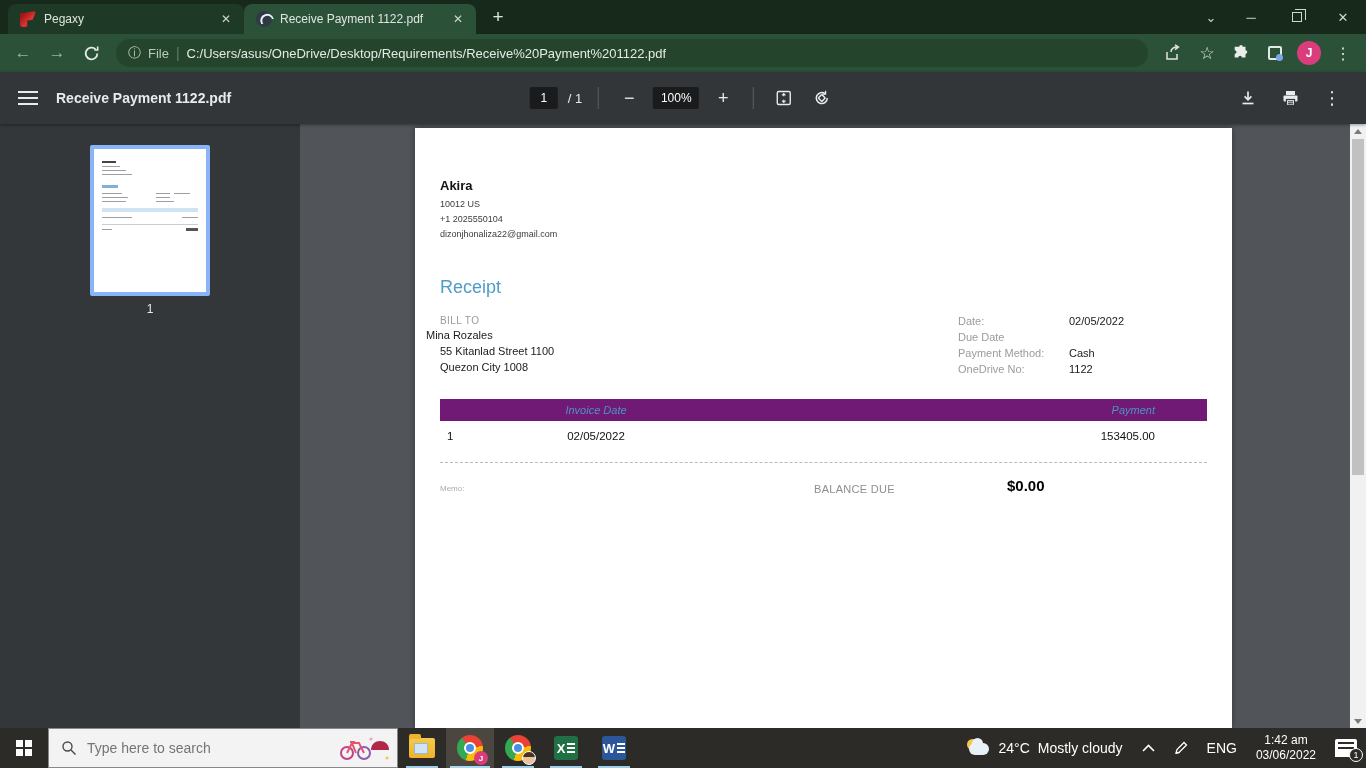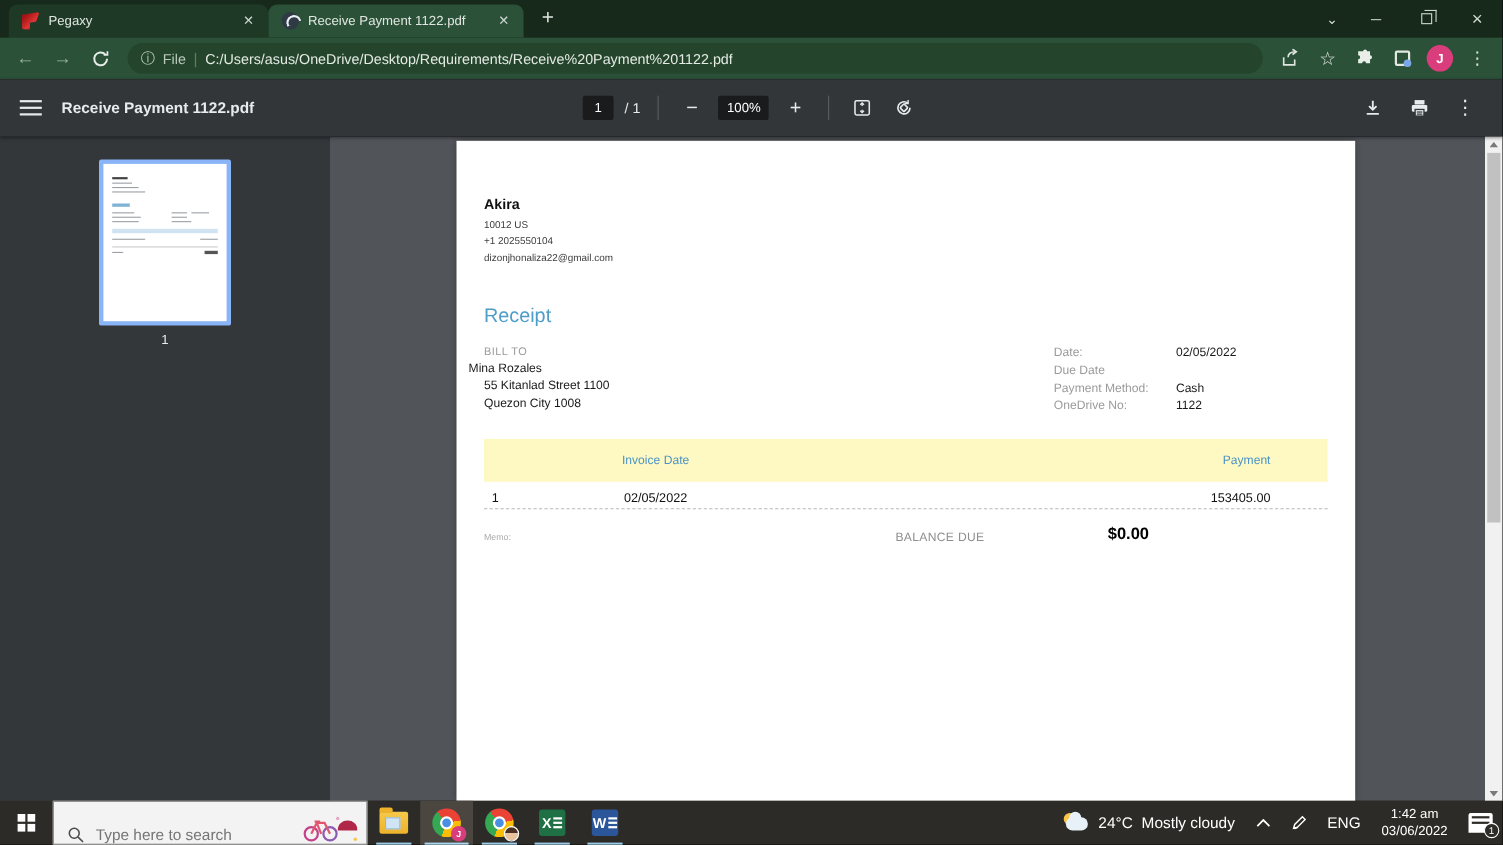--- a/index.html
+++ b/index.html
@@ -69,42 +69,42 @@
   .biz-line3 { left:25px; top:101px; font-size:9px; color:#3c3c3c; }
   .rcpt-title { left:25px; top:149px; font-size:18px; color:#4e9dc9; }
   .billto { left:25px; top:187px; font-size:10px; color:#9b9b9b; letter-spacing:.4px; }
   .bill1 { left:11px; top:201px; font-size:11px; color:#1a1a1a; }
   .bill2 { left:25px; top:217px; font-size:11px; color:#1a1a1a; }
   .bill3 { left:25px; top:233px; font-size:11px; color:#1a1a1a; }
   .meta-label { left:543px; font-size:11px; color:#9b9b9b; }
   .meta-value { left:654px; font-size:11px; color:#1a1a1a; }
   .mrow0 { top:187px; } .mrow1 { top:203px; } .mrow2 { top:219px; } .mrow3 { top:235px; }
   .rtable { position:absolute; left:25px; top:271px; width:767px; }
-  .thead { display:grid; grid-template-columns:46px 220px 1fr; background:#fef9c3; height:39px; align-items:center; font-size:11px; color:#4c94c4; }
+  .thead { display:grid; grid-template-columns:46px 220px 1fr; background:#701a75; height:22px; align-items:center; font-size:11px; color:#4c94c4;font-style:italic; }
   .trow { display:grid; grid-template-columns:46px 220px 1fr; height:30px; align-items:center; font-size:11.5px; color:#111; }
   .c-center { text-align:center; }
   .c-right { text-align:right; padding-right:52px; }
   .c-num { padding-left:7px; }
   .dash { position:absolute; left:25px; top:334px; width:767px; border-top:1px dashed #b9b9b9; }
   .memo { left:25px; top:356px; font-size:8px; color:#ababab; }
   .baldue { left:399px; top:355px; font-size:11px; color:#8e8e8e; letter-spacing:.3px; }
   .balval { left:592px; top:349px; width:200px; font-size:15px; font-weight:bold; color:#000; }
 
   
   .scroll { position:absolute; right:0; top:0; width:16px; height:604px; background:#f1f1f1; }
   .scroll .arr { position:absolute; left:0; width:16px; height:14px; display:flex; align-items:center; justify-content:center; }
   .scroll .arr svg { display:block; }
   .scroll .thumb { position:absolute; left:2px; top:15px; width:12px; height:336px; background:#c1c1c1; }
 
   
   .taskbar { position:absolute; left:0; top:728px; width:1366px; height:40px; background:#2d2b27; display:flex; align-items:stretch; color:#fff; }
   .startbtn { width:48px; display:flex; align-items:center; justify-content:center; }
   .winlogo { display:grid; grid-template-columns:7px 7px; grid-template-rows:7px 7px; gap:2px; }
   .winlogo i { background:#fdfdfd; }
-  .searchbox { width:286px; background:#f3f3f3; display:flex; align-items:flex-end; padding:0 8px 0 12px; gap:10px; border:1px solid #888; }
+  .searchbox { width:350px; background:#f3f3f3; display:flex; align-items:center; padding:0 8px 0 12px; gap:10px; border:1px solid #888; }
   .searchbox input { border:none; outline:none; background:transparent; flex:1; font-size:14px; color:#4a4a4a; font-family:"Liberation Sans",sans-serif; min-width:0; }
   .search-art { display:flex; align-items:center; }
   .appslot { width:48px; display:flex; align-items:center; justify-content:center; position:relative; }
   .appslot.running::after { content:""; position:absolute; bottom:0; left:8px; right:8px; height:2px; background:#9ccdea; }
   .appslot.active { background:#4b463f; }
   .appslot.active::after { left:4px; right:4px; background:#a8d8f0; }
   .chrome-ic { width:26px; height:26px; border-radius:50%; background:conic-gradient(from -40deg,#ea4335 0 120deg,#fbbc05 120deg 240deg,#34a853 240deg 360deg); position:relative; }
   .chrome-ic::before { content:""; position:absolute; left:7px; top:7px; width:12px; height:12px; border-radius:50%; background:#4a90e2; border:2px solid #fff; box-sizing:border-box; }
   .badge { position:absolute; right:-5px; bottom:-4px; width:14px; height:14px; border-radius:50%; display:flex; align-items:center; justify-content:center; font-size:8px; font-weight:bold; color:#fff; }
   .badge-j { background:#d93d7b; }

